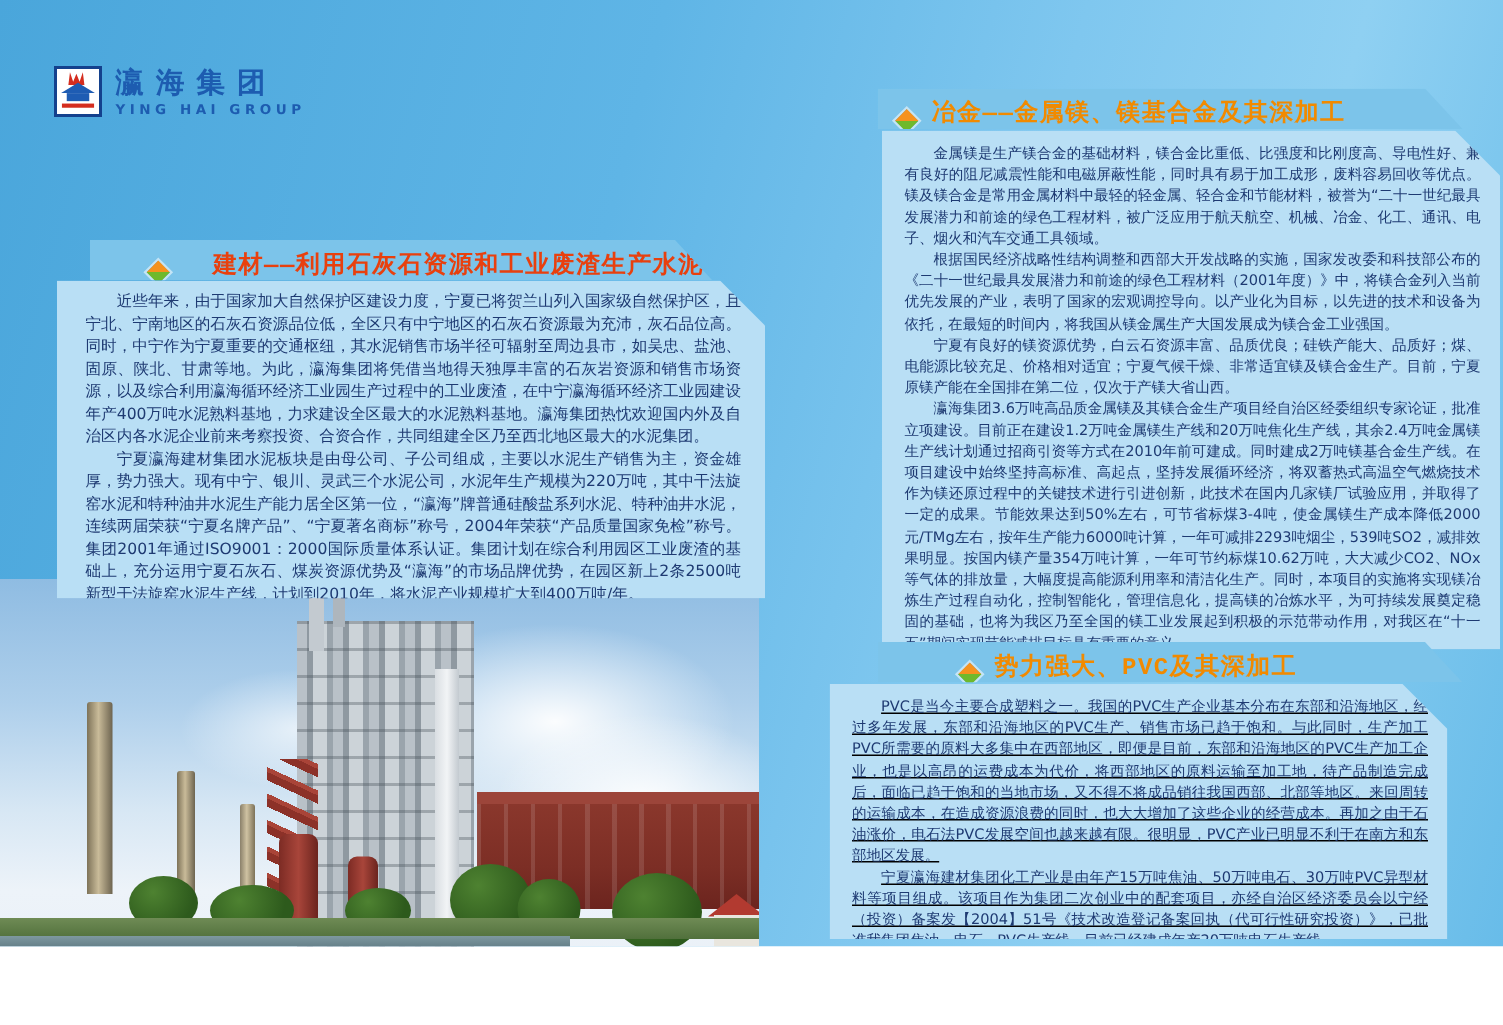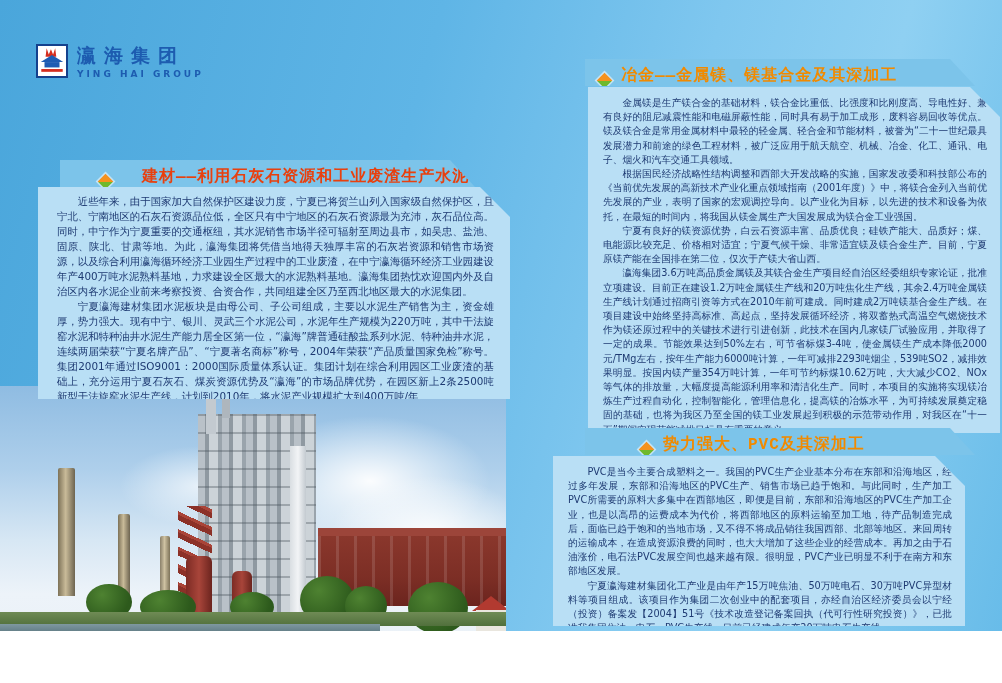--- a/index.html
+++ b/index.html
@@ -27,21 +27,21 @@
   .sec-heading{font-size:16px;font-weight:bold;letter-spacing:1px;white-space:nowrap;}
   .heading-red{color:#e8400e;margin-left:20px;}
   .heading-orange{color:#f18a00;}
   
   .body-panel{position:absolute;background:#b9dff5;box-sizing:border-box;z-index:2;}
   .panel-left{left:38px;top:187px;width:472px;height:212px;padding:7px 16px 0 19px;
     clip-path:polygon(0 0,calc(100% - 30px) 0,100% 30px,100% 100%,0 100%);}
   .panel-r1{left:553px;top:87px;width:412px;height:346px;padding:9px 13px 0 15px;
     clip-path:polygon(0 0,calc(100% - 30px) 0,100% 30px,100% 100%,0 100%);margin-left:35px;}
   .panel-r2{left:553px;top:456px;width:412px;height:170px;padding:9px 13px 16px 15px;
-    clip-path:polygon(0 0,calc(100% - 30px) 0,100% 30px,100% 100%,0 100%);overflow:hidden;}
+    clip-path:polygon(0 0,calc(100% - 30px) 0,100% 30px,100% 100%,0 100%);overflow:hidden;text-decoration:underline;}
   .panel-left p{font-size:10.4px;line-height:15px;}
   .panel-r1 p,.panel-r2 p{font-size:9.7px;line-height:14.2px;}
   .body-panel p{margin:0;color:#1e3a72;text-align:justify;text-indent:2em;}
   
   .pn-band{position:absolute;height:20px;background:linear-gradient(180deg,#2f87cd,#1a6ab5);
     color:#fff;display:flex;align-items:center;z-index:4;
     font-family:"DejaVu Serif","Liberation Serif",serif;font-style:italic;font-weight:bold;font-size:13px;}
   .pn-left{left:0;top:637px;width:185px;justify-content:flex-end;padding-right:12px;box-sizing:border-box;}
   .pn-right{left:943px;top:633px;width:59px;padding-left:10px;box-sizing:border-box;margin-top:14px;}
   
@@ -158,21 +158,21 @@
     <span>/04</span>
   </div>
 
   <div class="sec-band band-r1">
     <span class="diamond"></span>
     <span class="sec-heading heading-orange">冶金——金属镁、镁基合金及其深加工</span>
   </div>
 
   <div class="body-panel panel-r1">
     <p>金属镁是生产镁合金的基础材料，镁合金比重低、比强度和比刚度高、导电性好、兼有良好的阻尼减震性能和电磁屏蔽性能，同时具有易于加工成形，废料容易回收等优点。镁及镁合金是常用金属材料中最轻的轻金属、轻合金和节能材料，被誉为“二十一世纪最具发展潜力和前途的绿色工程材料，被广泛应用于航天航空、机械、冶金、化工、通讯、电子、烟火和汽车交通工具领域。</p>
-    <p>根据国民经济战略性结构调整和西部大开发战略的实施，国家发改委和科技部公布的《当前优先发展的高新技术产业化重点领域指南（2001年度）》中，将镁合金列入当前优先发展的产业，表明了国家的宏观调控导向。以产业化为目标，以先进的技术和设备为依托，在最短的时间内，将我国从镁金属生产大国发展成为镁合金工业强国。</p>
+    <p>根据国民经济战略性结构调整和西部大开发战略的实施，国家发改委和科技部公布的《二十一世纪最具发展潜力和前途的绿色工程材料（2001年度）》中，将镁合金列入当前优先发展的产业，表明了国家的宏观调控导向。以产业化为目标，以先进的技术和设备为依托，在最短的时间内，将我国从镁金属生产大国发展成为镁合金工业强国。</p>
     <p>宁夏有良好的镁资源优势，白云石资源丰富、品质优良；硅铁产能大、品质好；煤、电能源比较充足、价格相对适宜；宁夏气候干燥、非常适宜镁及镁合金生产。目前，宁夏原镁产能在全国排在第二位，仅次于产镁大省山西。</p>
     <p>瀛海集团3.6万吨高品质金属镁及其镁合金生产项目经自治区经委组织专家论证，批准立项建设。目前正在建设1.2万吨金属镁生产线和20万吨焦化生产线，其余2.4万吨金属镁生产线计划通过招商引资等方式在2010年前可建成。同时建成2万吨镁基合金生产线。在项目建设中始终坚持高标准、高起点，坚持发展循环经济，将双蓄热式高温空气燃烧技术作为镁还原过程中的关键技术进行引进创新，此技术在国内几家镁厂试验应用，并取得了一定的成果。节能效果达到50%左右，可节省标煤3-4吨，使金属镁生产成本降低2000元/TMg左右，按年生产能力6000吨计算，一年可减排2293吨烟尘，539吨SO2，减排效果明显。按国内镁产量354万吨计算，一年可节约标煤10.62万吨，大大减少CO2、NOx等气体的排放量，大幅度提高能源利用率和清洁化生产。同时，本项目的实施将实现镁冶炼生产过程自动化，控制智能化，管理信息化，提高镁的冶炼水平，为可持续发展奠定稳固的基础，也将为我区乃至全国的镁工业发展起到积极的示范带动作用，对我区在“十一五”期间实现节能减排目标具有重要的意义。</p>
   </div>
 
   <div class="sec-band band-r2">
     <span class="diamond"></span>
     <span class="sec-heading heading-orange">势力强大、PVC及其深加工</span>
   </div>
 
   <div class="body-panel panel-r2">

